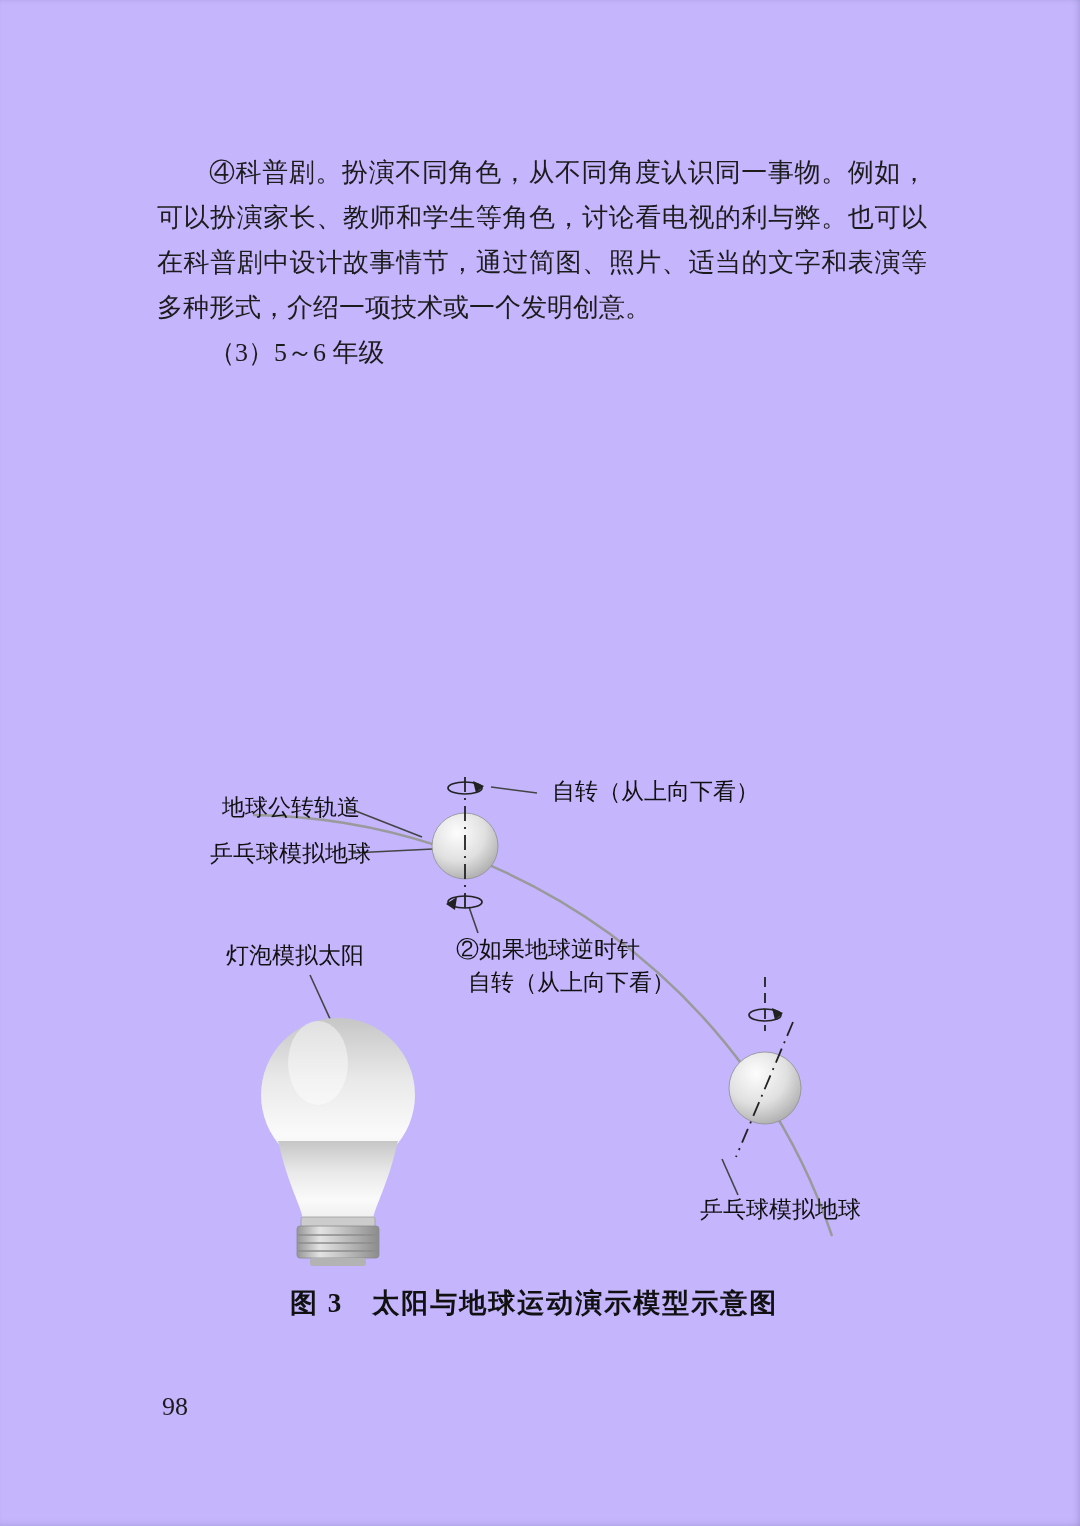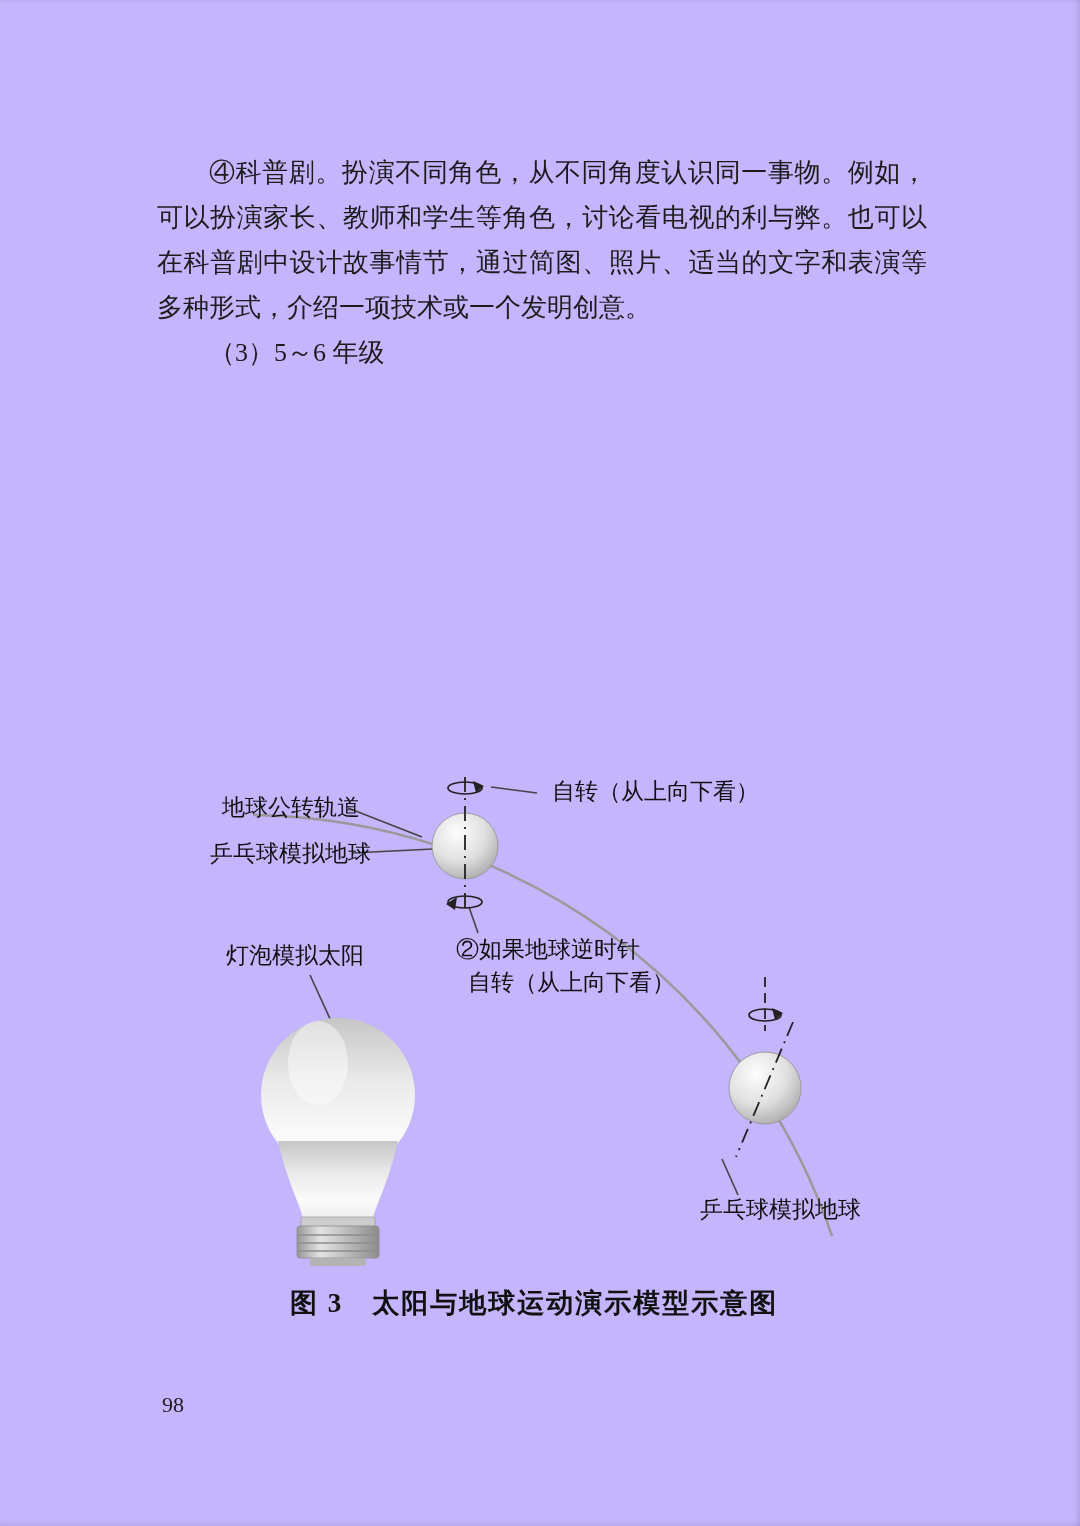--- a/index.html
+++ b/index.html
@@ -53,21 +53,21 @@
     text-align: center;
     font-size: 27px;
     font-weight: bold;
     color: #111111;
     letter-spacing: 2px;
   }
   .page-number {
     position: absolute;
     left: 162px;
     top: 1392px;
-    font-size: 22px;
+    font-size: 26px;
     color: #1c1c1c;
   }
 </style>
 </head>
 <body>
 
 <div class="page">
 
   <div class="text-block">
     <p>④科普剧。扮演不同角色，从不同角度认识同一事物。例如，可以扮演家长、教师和学生等角色，讨论看电视的利与弊。也可以在科普剧中设计故事情节，通过简图、照片、适当的文字和表演等多种形式，介绍一项技术或一个发明创意。</p>

